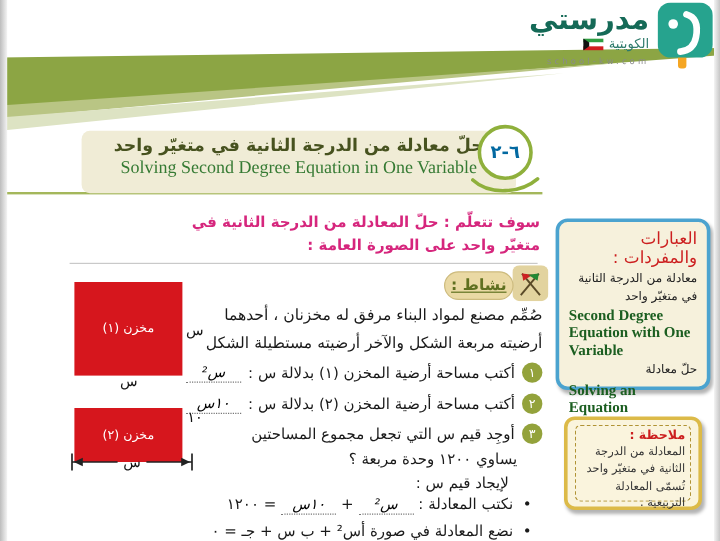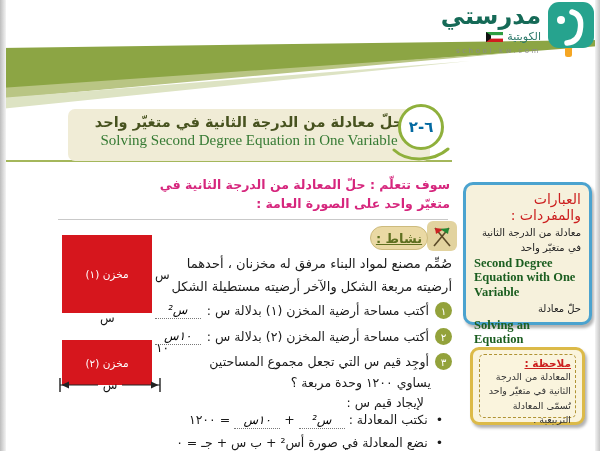--- a/index.html
+++ b/index.html
@@ -71,21 +71,21 @@
                background:#f6f1dc; border:3px solid #4ba3cf; border-radius:10px;
                box-shadow:2px 3px 3px rgba(0,0,0,0.3); padding:6px 8px; z-index:2; }
   .vocab-header { color:#cc1f1f; font-weight:normal; font-size:14px; direction:rtl; }
   .vocab-ar { font-size:10px; color:#222; direction:rtl; text-align:right; margin-top:3px; line-height:1.45; }
   .vocab-en { font-family:"Liberation Serif", serif; font-weight:bold; font-size:12.5px; color:#1b5e20;
               text-align:left; line-height:1.15; width:102px; margin-top:1px; }
   .note-box { position:absolute; left:470px; top:347px; width:115px; height:78px;
               background:#faf4dd; border:3px solid #dcba48; border-radius:9px;
               box-shadow:2px 3px 3px rgba(0,0,0,0.3); padding:4px 6px; z-index:2; }
   .note-inner { border:1px dashed #b09335; border-radius:5px; height:100%; padding:2px 4px; }
-  .note-header { color:#cc1f1f; font-weight:bold; font-size:10.5px; direction:rtl; text-align:right;text-decoration:underline; }
+  .note-header { color:#cc1f1f; font-weight:bold; font-size:10.5px; direction:rtl; text-align:right; }
   .note-text { font-size:9.5px; color:#333; direction:rtl; text-align:right; line-height:1.5; margin-top:1px; }
 </style>
 </head>
 <body>
 
 <div class="page">
 
   <svg class="swoosh" viewBox="0 0 600 80">
     <polygon points="0,12 600,4 600,10 0,55" fill="#8ca544"></polygon>
     <polygon points="0,52 520,16 0,63" fill="#b9c584"></polygon>

